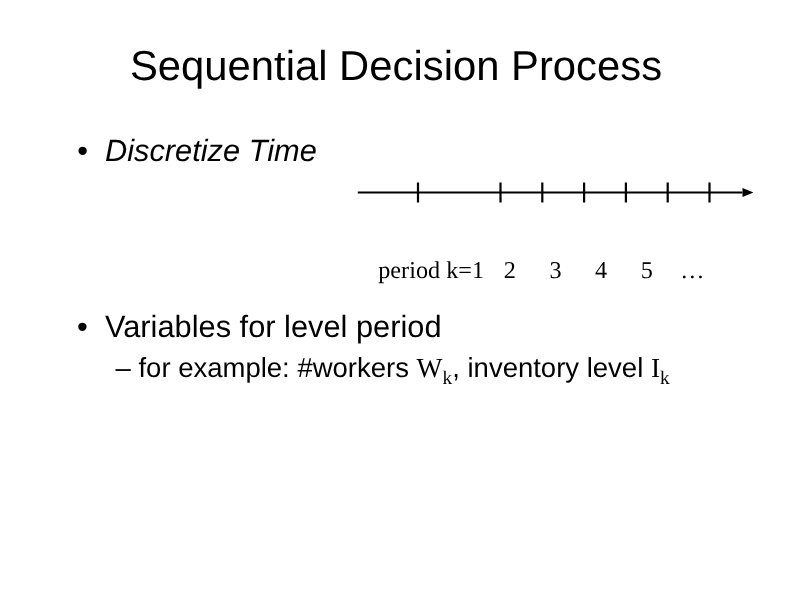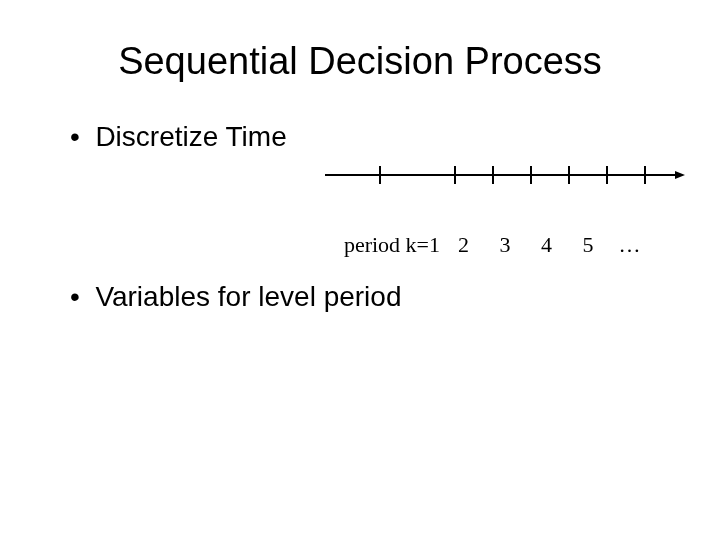--- a/index.html
+++ b/index.html
@@ -23,20 +23,21 @@
     }
     .bullet1 {
       font-size: 28px;
       margin-left: 20px;
       margin-bottom: 8px;
     }
     .row-discretize {
       display: flex;
       align-items: flex-start;
       margin-bottom: 10px;
+      font-style: italic;
     }
     .timeline-wrap {
       position: absolute;
       left: 325px;
       top: 160px;
       width: 360px;
     }
     .labels-row {
       margin-top: 38px;
       font-family: "Times New Roman", Times, serif;
@@ -99,13 +100,16 @@
       <span class="lbl-dots">…</span>
     </div>
   </div>
 
   <div class="spacer-after-timeline"></div>
 
   <div class="bullet2">
     •&nbsp;&nbsp;<span>Variables for level period</span>
   </div>
 
+  <div class="sub-bullet">
+    –&nbsp;<span>for example: #workers </span><span class="serif">W</span><span class="serif sub">k</span><span>, inventory level </span><span class="serif">I</span><span class="serif sub">k</span>
+  </div>
 </div>
 
 </body></html>

